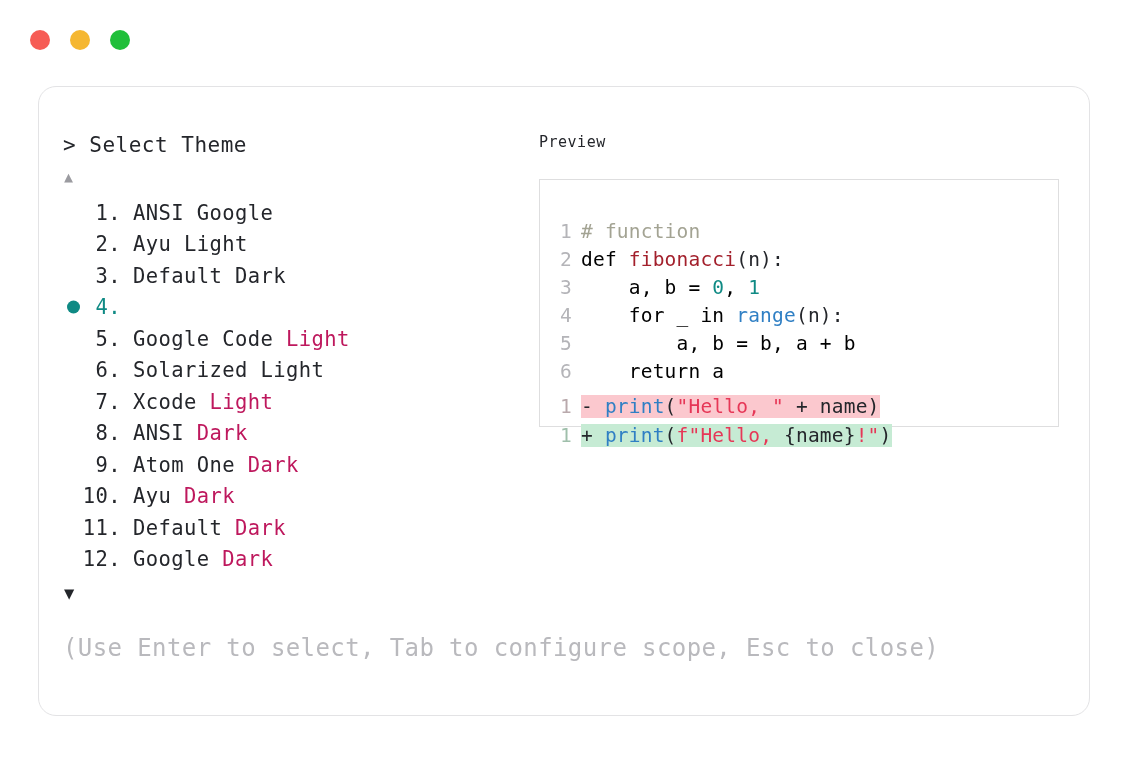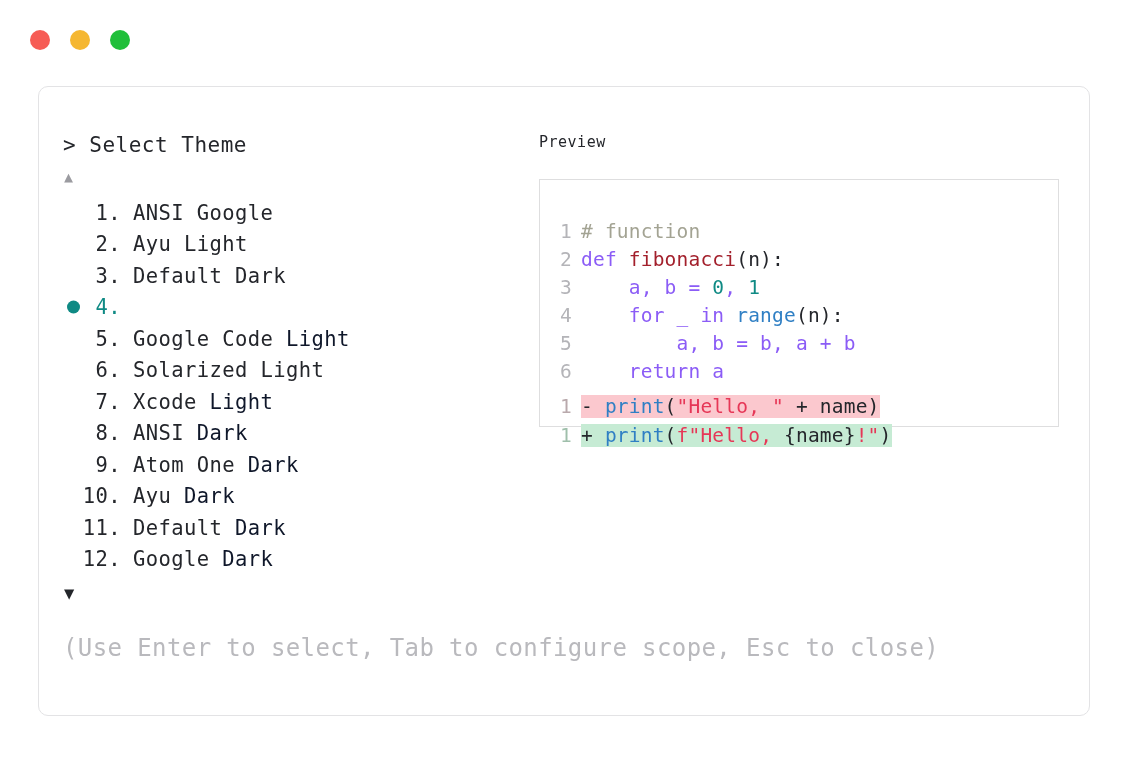--- a/index.html
+++ b/index.html
@@ -14,51 +14,51 @@
   
   .titlebar{position:absolute;left:30px;top:30px;display:flex;gap:20px;align-items:center;}
   .dot{width:20px;height:20px;border-radius:50%;}
 
   
   .card{
     position:absolute;left:38px;top:86px;
     width:1052px;height:630px;
     box-sizing:border-box;
     border:1.5px solid #e3e3e5;
-    border-radius:10px;
+    border-radius:18px;
     background:#fff;
   }
 
   
   .prompt{position:absolute;left:24px;top:46px;font-size:21px;color:#24262b;letter-spacing:.5px;white-space:pre;}
   .preview-label{position:absolute;left:500px;top:46px;font-size:15px;color:#24262b;letter-spacing:.5px;}
 
   .arrow-up{position:absolute;left:25px;top:83px;font-size:15px;color:#9b9ba0;line-height:1;}
   .arrow-down{position:absolute;left:25px;top:498px;font-size:17px;color:#24262b;line-height:1;}
 
   .list{position:absolute;left:24px;top:110px;width:440px;}
   .row{position:relative;height:31.5px;display:flex;align-items:center;white-space:pre;font-size:20.5px;letter-spacing:.4px;}
   .bullet{position:absolute;left:4px;top:50%;transform:translateY(-50%);width:13px;height:13px;border-radius:50%;background:#0f8a84;}
   .num{display:inline-block;width:58px;text-align:right;color:#24262b;}
   .name{color:#24262b;padding-left:12px;}
-  .variant{color:#0f172a;}
+  .variant{color:#be185d;}
   .row.selected .num,.row.selected .name,.row.selected .variant{color:#0f8a84;}
 
   
   .preview-box{
     position:absolute;left:500px;top:92px;
     width:520px;height:248px;
     box-sizing:border-box;
     border:1.5px solid #dededf;
     background:#fff;
   }
   .code{position:absolute;left:18px;top:38px;font-size:19.5px;line-height:28px;white-space:pre;letter-spacing:.2px;}
   .cline{display:block;height:28px;}
   .ln{display:inline-block;width:14px;text-align:right;color:#b4b4b8;margin-right:9px;}
-  .tok-plain{color:#8b5cf6;}
+  .tok-plain{color:#000000;}
   .tok-comment{color:#a3a393;}
   .tok-func{color:#a3202c;}
   .tok-num{color:#0f8a84;}
   .tok-builtin{color:#2f7fc4;}
   .tok-str{color:#e63757;}
   .tok-punc{color:#24262b;}
 
   .diff{position:absolute;left:18px;top:212px;font-size:19.5px;line-height:29px;white-space:pre;letter-spacing:.2px;}
   .dline{display:block;height:29px;}
   .dln{display:inline-block;width:14px;text-align:right;color:#b9a9ac;margin-right:9px;}

